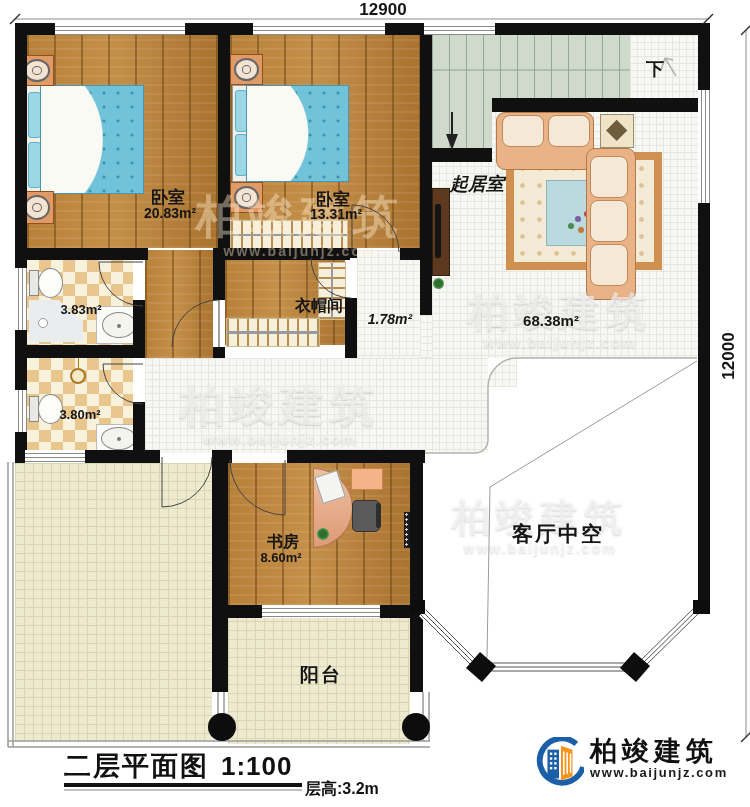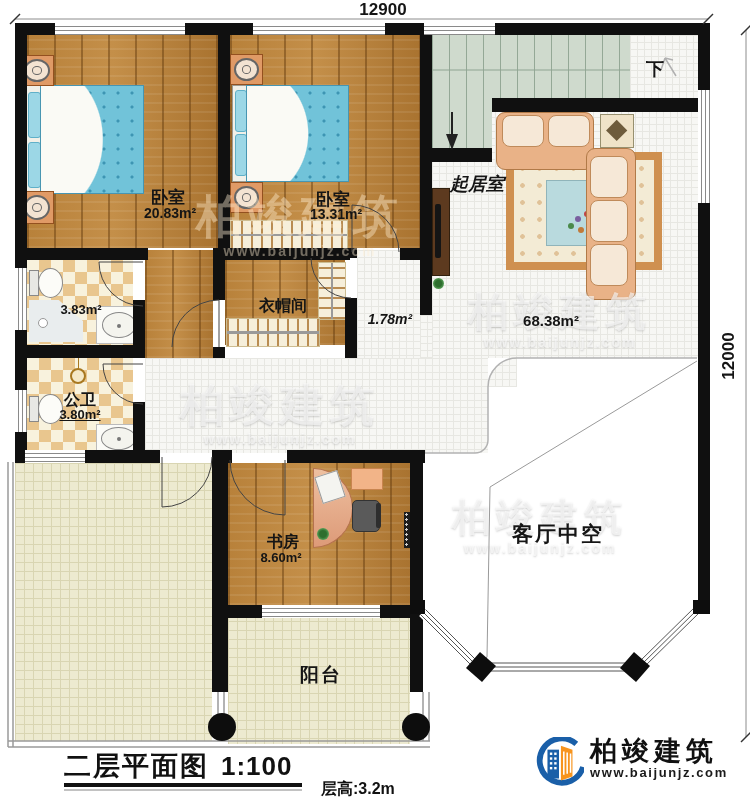--- a/index.html
+++ b/index.html
@@ -299,38 +299,37 @@
   </svg>
 
   <div class="lbl" style="left:343px;top:0;width:80px;font-size:17px;">12900</div>
   <div class="lbl" style="left:689px;top:346px;width:80px;height:20px;font-size:17px;transform:rotate(-90deg);">12000</div>
 
   <div class="lbl" style="left:108px;top:186px;width:120px;font-size:17px;">卧室</div>
   <div class="lbl" style="left:110px;top:205px;width:120px;font-size:14px;">20.83m²</div>
   <div class="lbl" style="left:273px;top:188px;width:120px;font-size:17px;">卧室</div>
   <div class="lbl" style="left:276px;top:206px;width:120px;font-size:14px;">13.31m²</div>
   <div class="lbl" style="left:21px;top:302px;width:120px;font-size:13px;">3.83m²</div>
-  <div class="lbl" style="left:223px;top:296px;width:120px;font-size:16px;">衣帽间</div>
+  <div class="lbl" style="left:223px;top:296px;width:120px;font-size:16px;text-align:right;">衣帽间</div>
   <div class="lbl" style="left:330px;top:311px;width:120px;font-size:14px;font-style:italic;">1.78m²</div>
-  <div class="lbl" style="left:20px;top:390px;width:120px;font-size:16px;">公卫</div>
-  <div class="lbl" style="left:20px;top:407px;width:120px;font-size:13px;text-decoration:underline;">3.80m²</div>
+  <div class="lbl" style="left:20px;top:407px;width:120px;font-size:13px;">3.80m²</div>
   <div class="lbl" style="left:417px;top:172px;width:120px;font-size:18px;font-style:italic;">起居室</div>
   <div class="lbl" style="left:491px;top:312px;width:120px;font-size:15px;">68.38m²</div>
   <div class="lbl" style="left:223px;top:532px;width:120px;font-size:16px;">书房</div>
   <div class="lbl" style="left:221px;top:550px;width:120px;font-size:13px;">8.60m²</div>
   <div class="lbl" style="left:478px;top:520px;width:160px;font-size:21px;letter-spacing:2px;">客厅中空</div>
   <div class="lbl" style="left:261px;top:662px;width:120px;font-size:19px;letter-spacing:2px;">阳台</div>
   <div class="lbl" style="left:640px;top:57px;width:30px;font-size:18px;">下</div>
 
   <div class="footer-title">
     <span>二层平面图</span><span class="footer-scale">1:100</span>
   </div>
   <div class="ul1"></div>
   <div class="ul2"></div>
-  <div class="finfo" style="left:305px;top:779px;font-size:16px;margin-left:16px;">层高:3.2m</div>
+  <div class="finfo" style="left:305px;top:779px;font-size:16px;">层高:3.2m</div>
 
   <div class="logo">
     <svg width="50" height="58" viewBox="0 0 52 58">
       <path d="M44,6 A23,23 0 1 0 51,30" fill="none" stroke="#1a5fa8" stroke-width="6"></path>
       <rect x="14" y="12" width="12" height="30" fill="#1a5fa8"></rect>
       <g fill="#fff">
           <rect x="16.5" y="15" width="2.5" height="2.5"></rect>
           <rect x="21" y="15" width="2.5" height="2.5"></rect>
           <rect x="16.5" y="20" width="2.5" height="2.5"></rect>
           <rect x="21" y="20" width="2.5" height="2.5"></rect>

